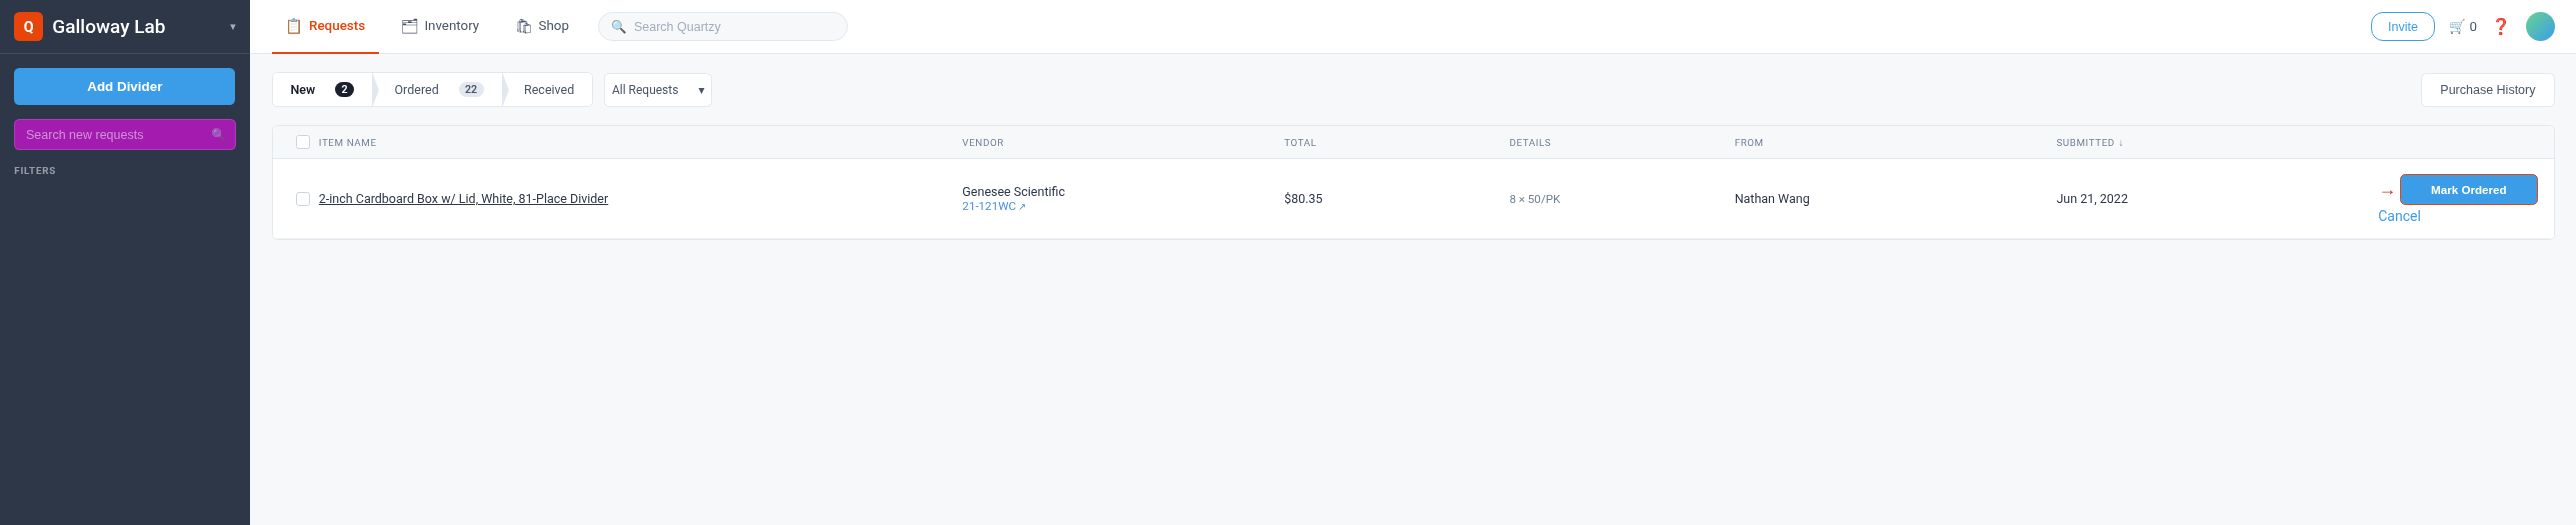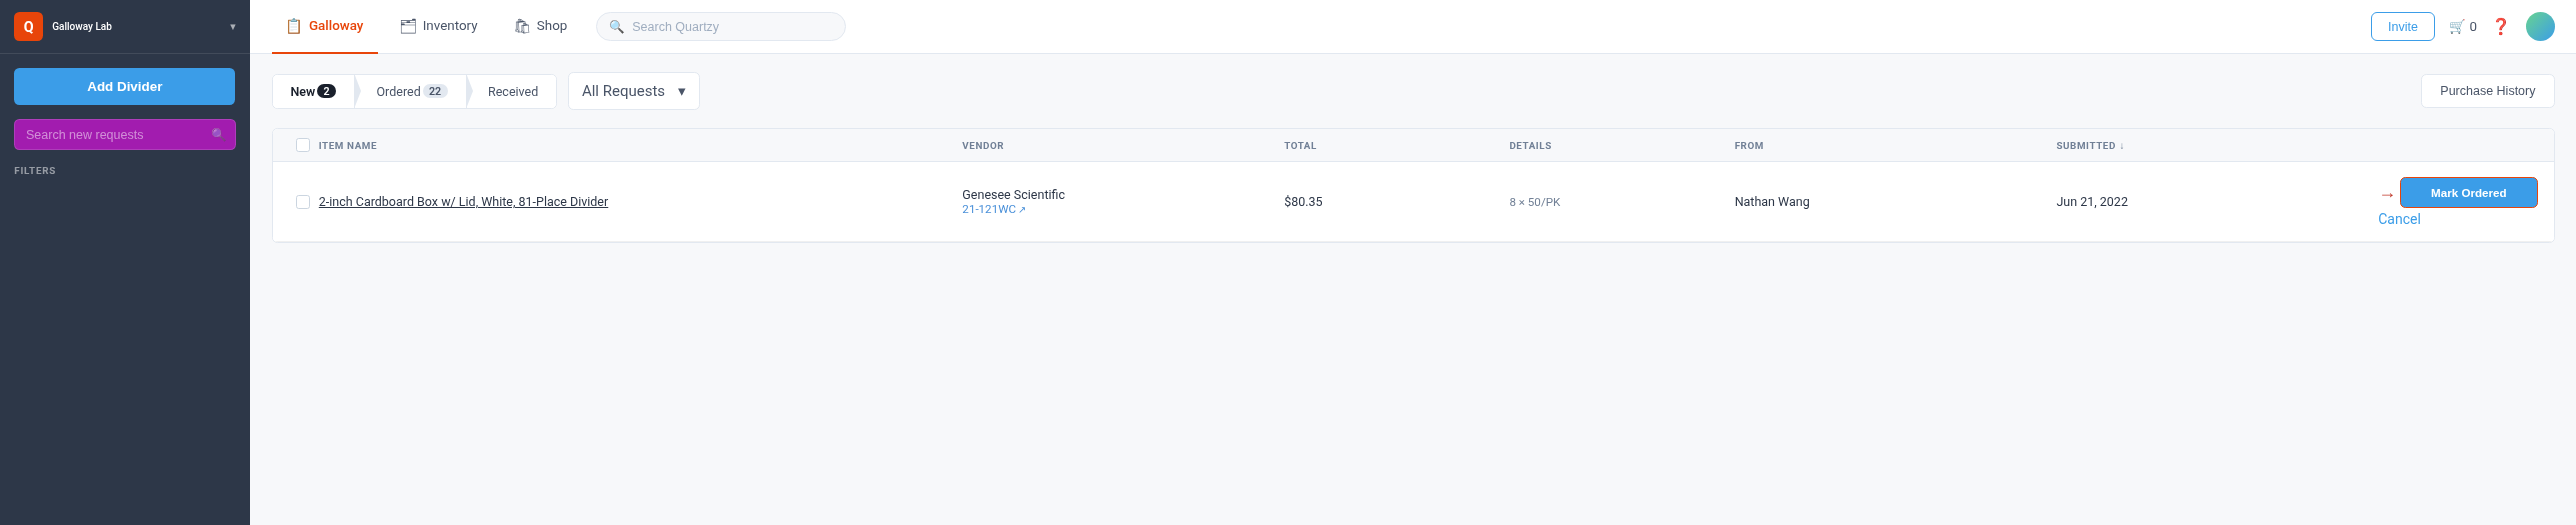--- a/index.html
+++ b/index.html
@@ -30,21 +30,21 @@
       align-items: center;
       justify-content: center;
       color: white;
       font-weight: 700;
       font-size: 14.3px;
       flex-shrink: 0;
       margin-right: 9px;
     }
     .sidebar-org {
       color: white;
-      font-size: 10px;
+      font-size: 19px;
       font-weight: 500;
       flex: 1;
     }
     .sidebar-chevron {
       color: rgba(255,255,255,0.6);
       font-size: 10.7px;
     }
     .add-request-btn {
       margin: 14.3px;
       background: #3b9de8;
@@ -150,21 +150,21 @@
       margin-left: auto;
       display: flex;
       align-items: center;
       gap: 14.3px;
     }
     .invite-btn {
       border: 1.3px solid #3b9de8;
       color: #3b9de8;
       background: white;
       padding: 6.3px 16px;
-      border-radius: 6px;
+      border-radius: 12px;
       font-size: 12.5px;
       cursor: pointer;
     }
     .cart-icon { color: #4a5568; font-size: 13.4px; display: flex; align-items: center; gap: 3.6px; }
     .help-icon { color: #4a5568; font-size: 16px; }
     .avatar {
       width: 29px;
       height: 29px;
       border-radius: 50%;
       background: linear-gradient(135deg, #68d391, #3b9de8);
@@ -195,21 +195,21 @@
     }
     .filter-tab {
       padding: 9px 18px;
       font-size: 12.5px;
       color: #4a5568;
       cursor: pointer;
       border-right: 0.9px solid #e2e8f0;
       background: white;
       display: flex;
       align-items: center;
-      gap: 2px;
+      gap: 20px;
       position: relative;
     }
     .filter-tab:last-child { border-right: none; justify-content: center; }
     .filter-tab.active {
       background: white;
       font-weight: 600;
       color: #1a202c;
     }
     .tab-arrow {
       position: absolute;
@@ -231,28 +231,28 @@
       font-size: 10.7px;
       font-weight: 600;
     }
     .filter-tab.active .tab-badge {
       background: #1a202c;
       color: white;
     }
     .all-requests-tab {
       display: flex;
       align-items: center;
-      gap: 13px;
-      padding: 9px 13px;
+      gap: 20px;
+      padding: 9px 7px;
       background: white;
       border: 0.9px solid #e2e8f0;
       border-radius: 5.4px;
       margin-left: 10.7px;
       cursor: pointer;
-      font-size: 15px;
+      font-size: 12px;
       color: #4a5568;
     }
     .purchase-history-btn {
       margin-left: auto;
       padding: 9px 18px;
       background: white;
       border: 0.9px solid #e2e8f0;
       border-radius: 5.4px;
       font-size: 12.5px;
       color: #4a5568;
@@ -268,21 +268,21 @@
     }
     .table-header {
       display: grid;
       grid-template-columns: 32px 2fr 1fr 0.7fr 0.7fr 1fr 1fr 161px;
       padding: 9px 14.3px;
       border-bottom: 0.9px solid #e2e8f0;
       background: #f7f8fa;
     }
     .th {
       font-size: 9.8px;
-      font-weight: 700;
+      font-weight: 400;
       color: #718096;
       letter-spacing: 0.06em;
       text-transform: uppercase;
       display: flex;
       align-items: center;
       gap: 3.6px;
     }
     .table-row {
       display: grid;
       grid-template-columns: 32px 2fr 1fr 0.7fr 0.7fr 1fr 1fr 161px;
@@ -370,21 +370,21 @@
     <span class="search-sidebar-icon">🔍</span>
   </div>
   <span class="filters-label">FILTERS</span>
 </div>
 
 <div class="main">
 
   <div class="top-nav">
     <a class="nav-tab active">
       <span class="nav-tab-icon">📋</span>
-      <span>Galloway</span>
+      <span>Requests</span>
     </a>
     <a class="nav-tab">
       <span class="nav-tab-icon">🗂</span>
       <span>Inventory</span>
     </a>
     <a class="nav-tab">
       <span class="nav-tab-icon">🛍</span>
       <span>Shop</span>
     </a>
     <div class="nav-search">

